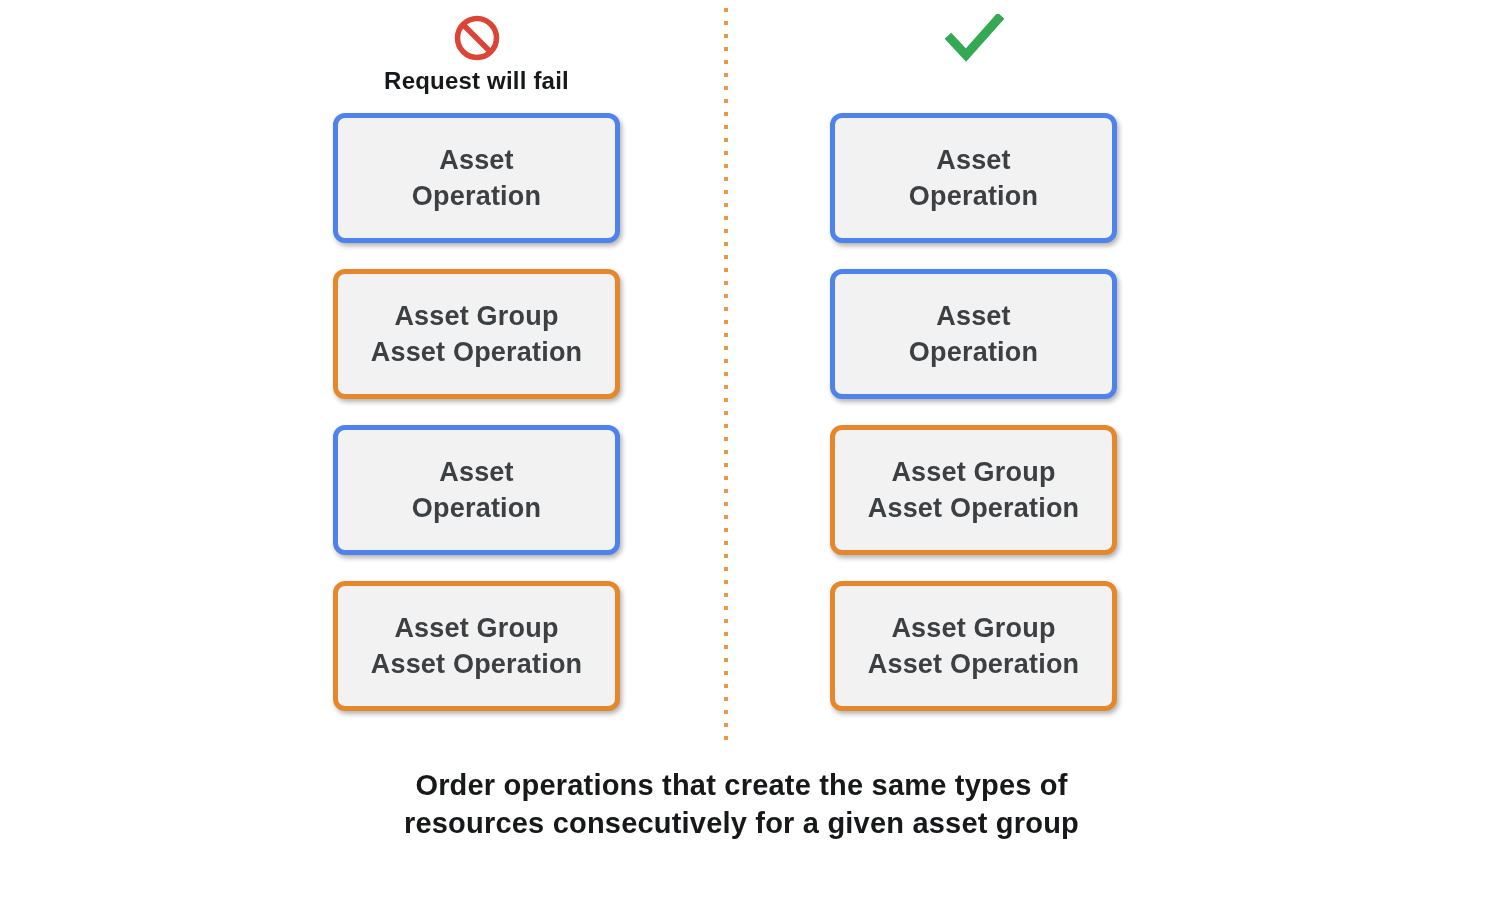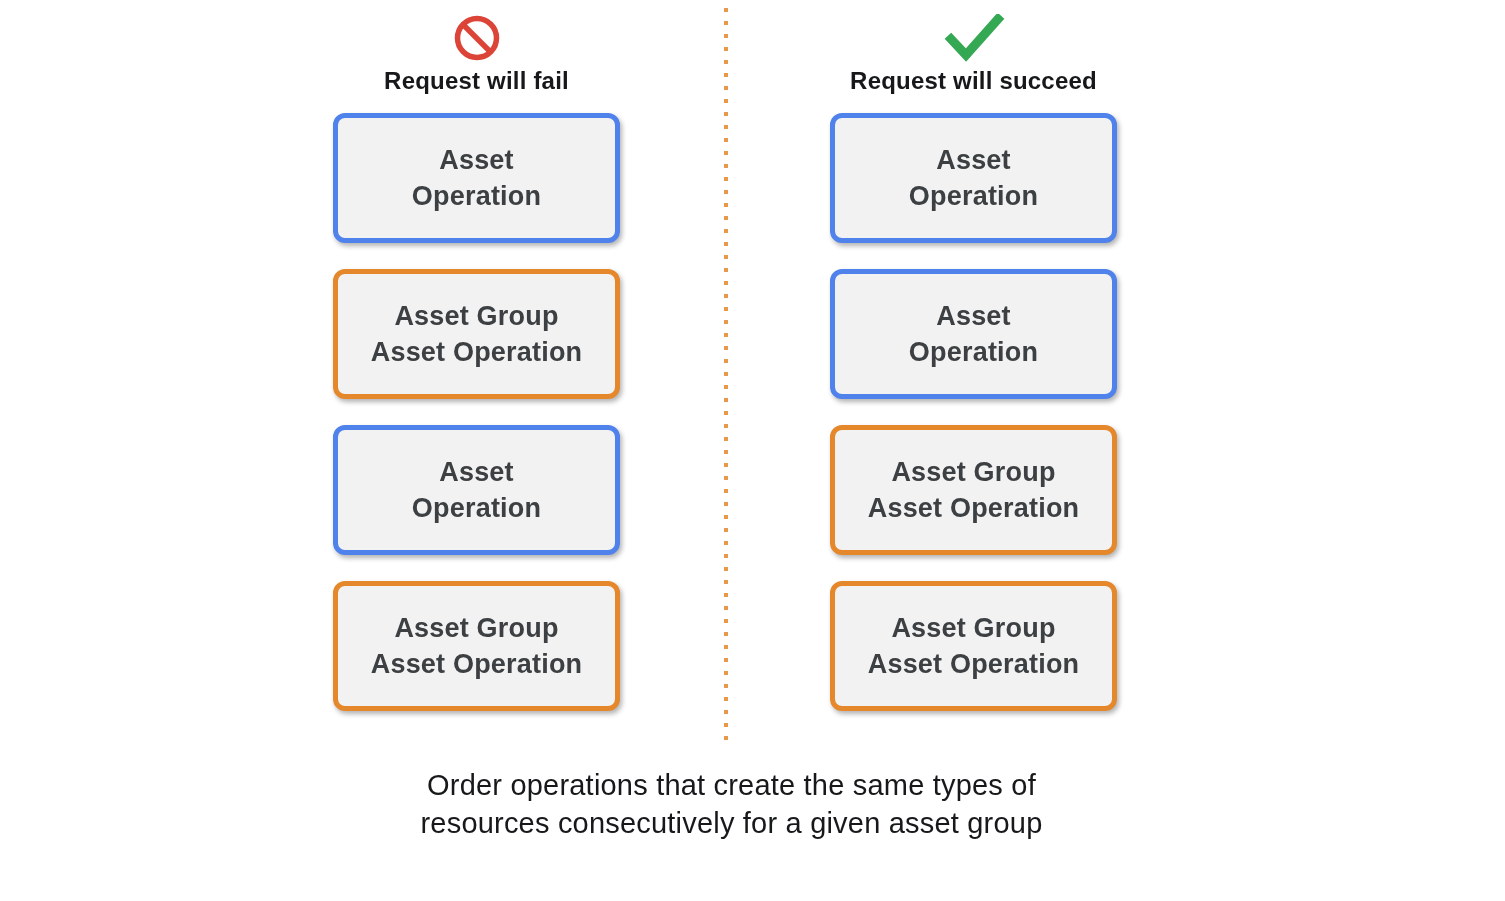--- a/index.html
+++ b/index.html
@@ -42,22 +42,22 @@
   }
 
   .divider {
     position: absolute; left: 724px; top: 8px;
     width: 4px; height: 732px;
     background: repeating-linear-gradient(
       to bottom, #e8984a 0px, #e8984a 4px, transparent 4px, transparent 13px);
   }
 
   .caption {
-    position: absolute; top: 766px; left: 4px; width: 1455px;
-    text-align: center; font-size: 29px; font-weight: 400;
+    position: absolute; top: 766px; left: 14px; width: 1455px;
+    text-align: center; font-size: 29px; font-weight: 700;
     color: #17181a; line-height: 1.32; white-space: pre-line;
     letter-spacing: 0.2px;
   }
 </style>
 </head>
 <body>
 
 <div class="stage">
 
   <div class="column column-fail">
@@ -90,21 +90,20 @@
   </div>
 
   <div class="divider"></div>
 
   <div class="column column-succeed">
     <div class="icon-wrap">
       <svg width="62" height="48" viewBox="0 0 62 48">
         <path d="M8 25 L23 41 L55 5" fill="none" stroke-width="9" stroke-linecap="square" stroke="#34a853"></path>
       </svg>
     </div>
-    <div class="col-title">Request will succeed</div>
 
     <div class="boxes">
       <div class="box" data-type="asset">
         <span class="box-label">Asset
 Operation</span>
       </div>
       <div class="box" data-type="asset">
         <span class="box-label">Asset
 Operation</span>
       </div>

